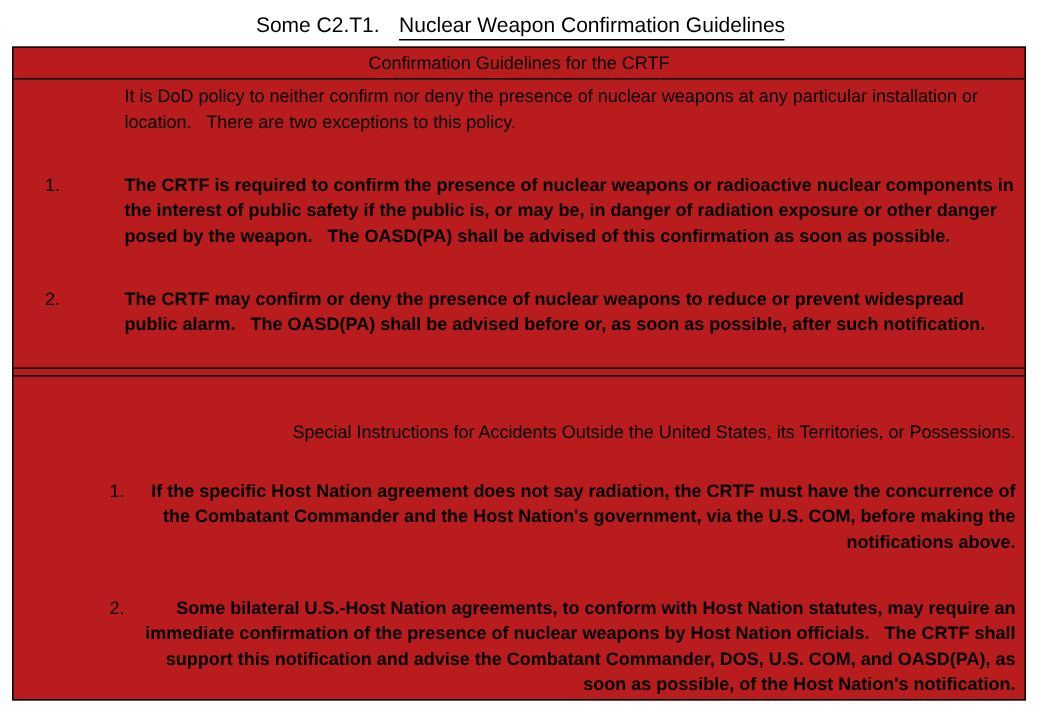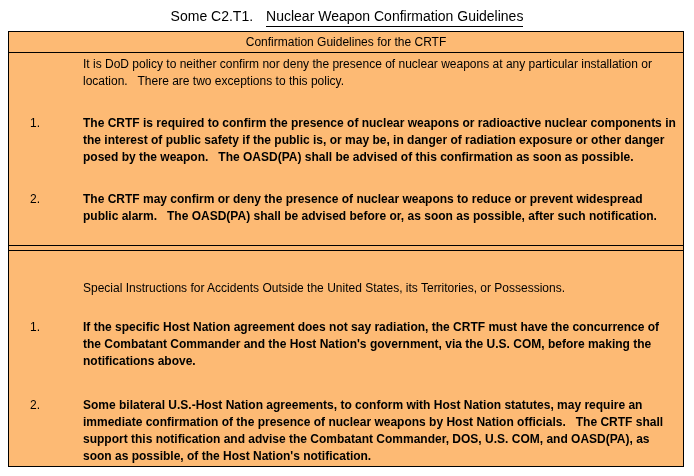--- a/index.html
+++ b/index.html
@@ -28,21 +28,21 @@
     margin-left: 13px;
     border-bottom: 1px solid #000;
     padding-bottom: 2px;
   }
   .gtable {
     margin-left: 8px;
     width: 676px;
     height: 436px;
     border: 1px solid #000;
     box-sizing: border-box;
-    background: #fdba74;
+    background: #b91c1c;
   }
   .thead {
     height: 20px;
     line-height: 20px;
     border-bottom: 1px solid #000;
     text-align: center;
     font-size: 12px;
   }
   .section {
     box-sizing: border-box;
@@ -58,20 +58,21 @@
     padding-top: 3px;
   }
   .divider {
     height: 4px;
     border-top: 1px solid #000;
     border-bottom: 1px solid #000;
   }
   .section-2 {
     height: 215px;
     padding-top: 29px;
+    text-align: right;
   }
   .para {
     margin-left: 53px;
     white-space: pre-wrap;
   }
   .item {
     display: flex;
   }
   .section-1 .item { margin-top: 25px; }
   .section-2 .item-a { margin-top: 22px; }

